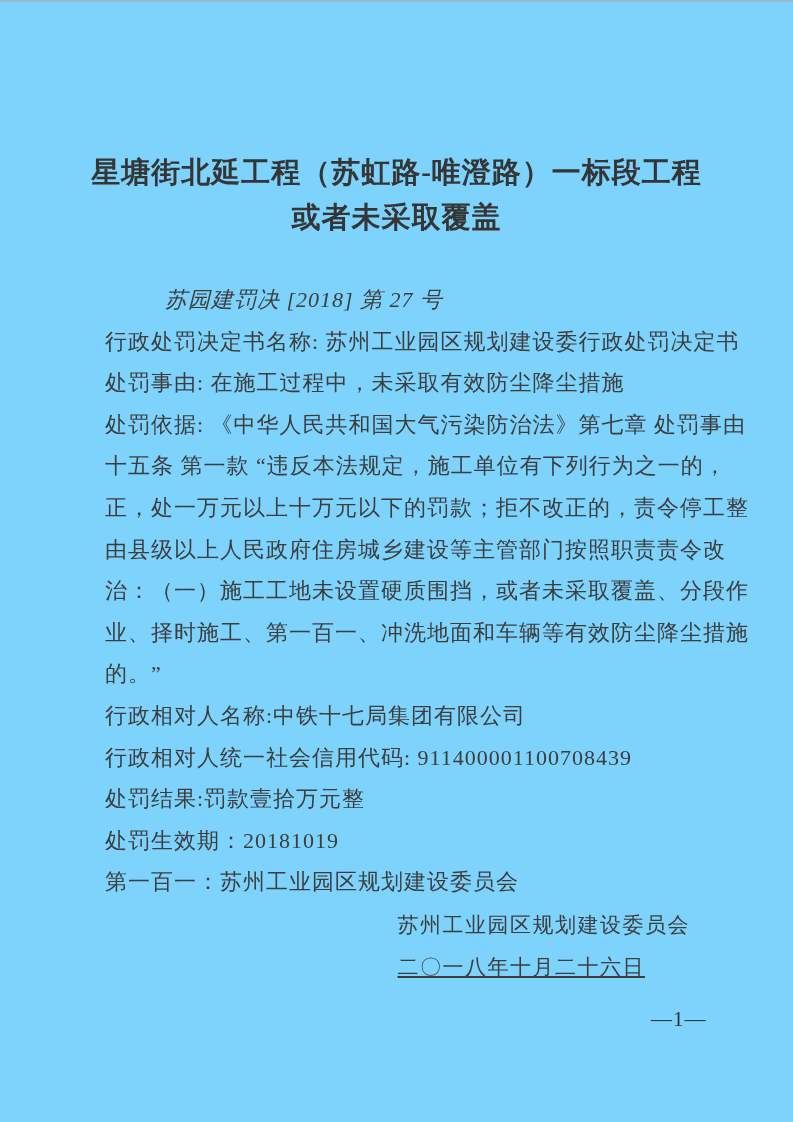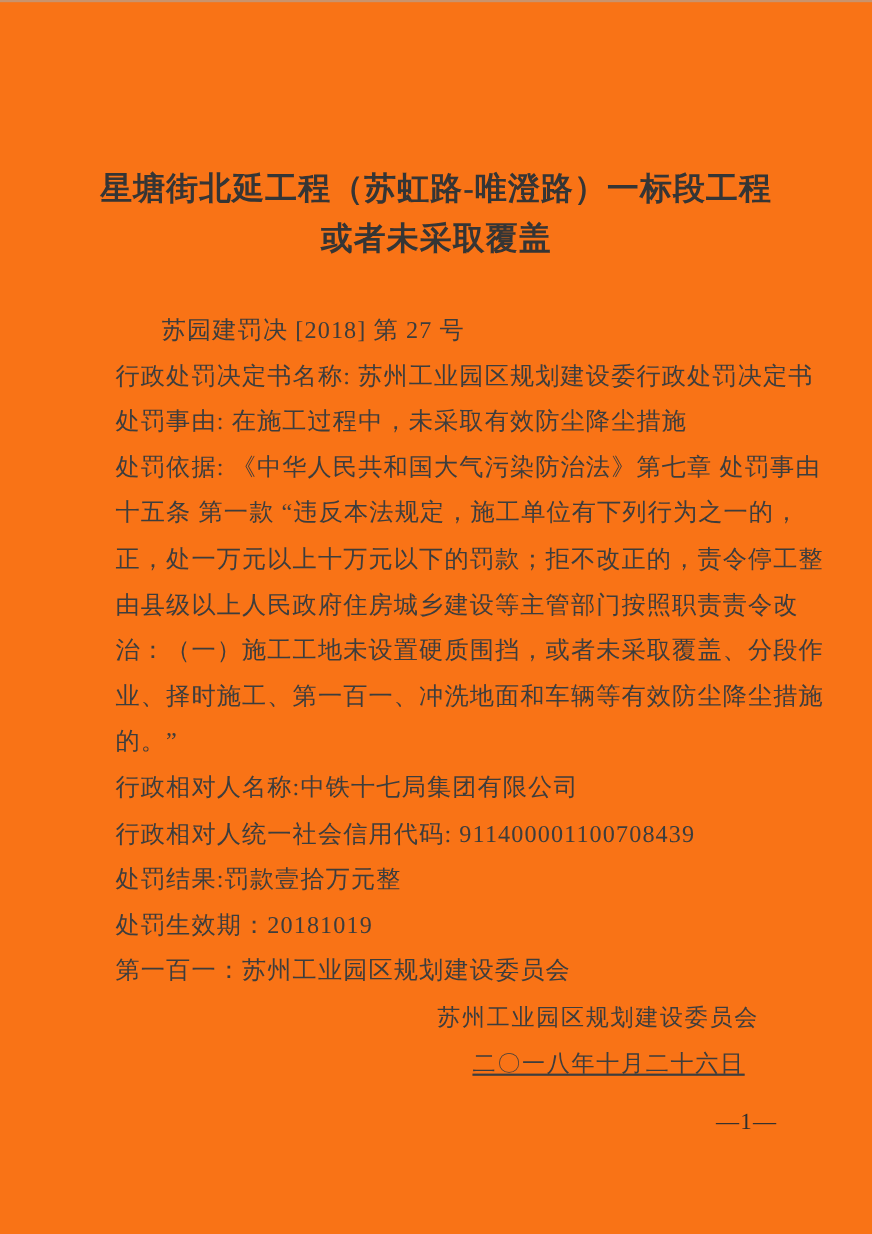--- a/index.html
+++ b/index.html
@@ -4,21 +4,21 @@
   <style>
     html, body {
       margin: 0;
       padding: 0;
       background: #ffffff;
     }
     .page {
       position: relative;
       width: 793px;
       height: 1122px;
-      background: #f97316;
+      background: #7dd3fc;
       overflow: hidden;
       font-family: "Liberation Serif", "DejaVu Serif", serif;
       color: #3d3d3d;
     }
     .scan-edge {
       position: absolute;
       top: 0;
       left: 0;
       width: 100%;
       height: 2px;
@@ -49,27 +49,27 @@
     }
     .body-line {
       height: 41.6px;
       white-space: nowrap;
     }
     .doc-number-line {
       display: flex;
       align-items: baseline;
     }
     .doc-number-value {
-      margin-left: 42px;
+      margin-left: 60px;
+      font-style: italic;
     }
     .signature-block {
       position: absolute;
       top: 904px;
       right: 88px;
-      text-align: right;
       font-size: 21px;
       line-height: 42px;
       letter-spacing: 1.5px;
       color: #3d3d3d;
     }
     .signature-org {
       padding-right: 15px;
       white-space: nowrap;
     }
     .signature-date {

